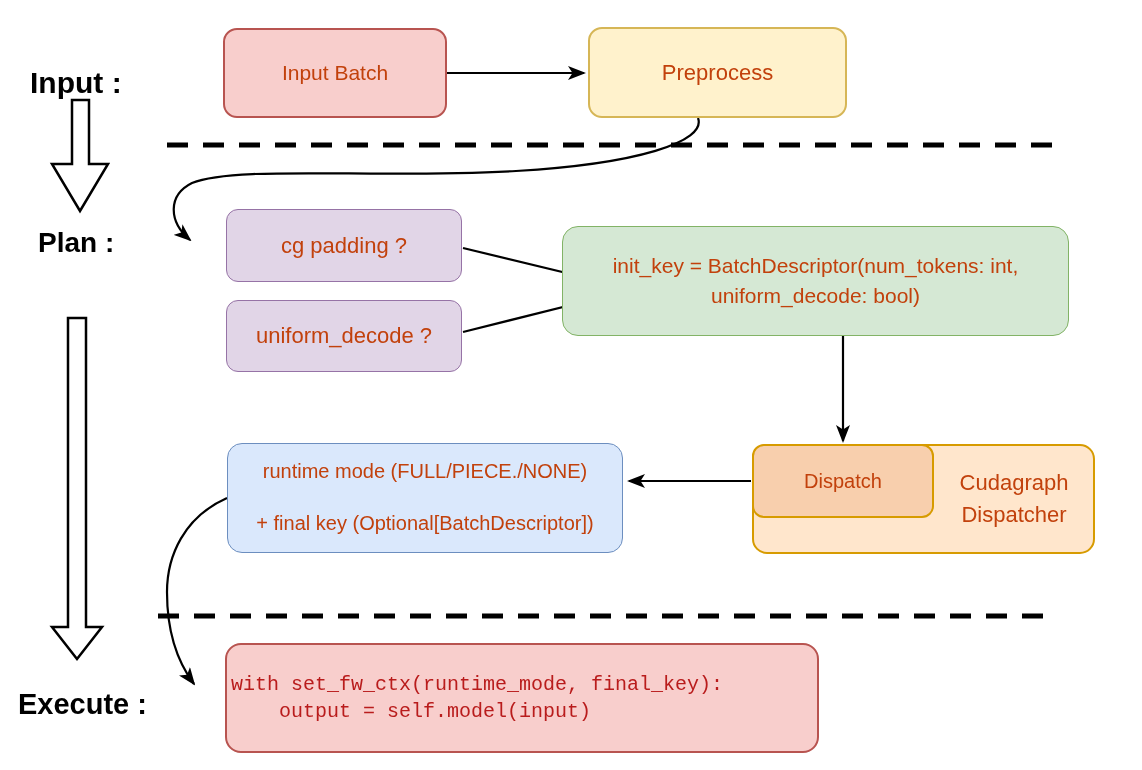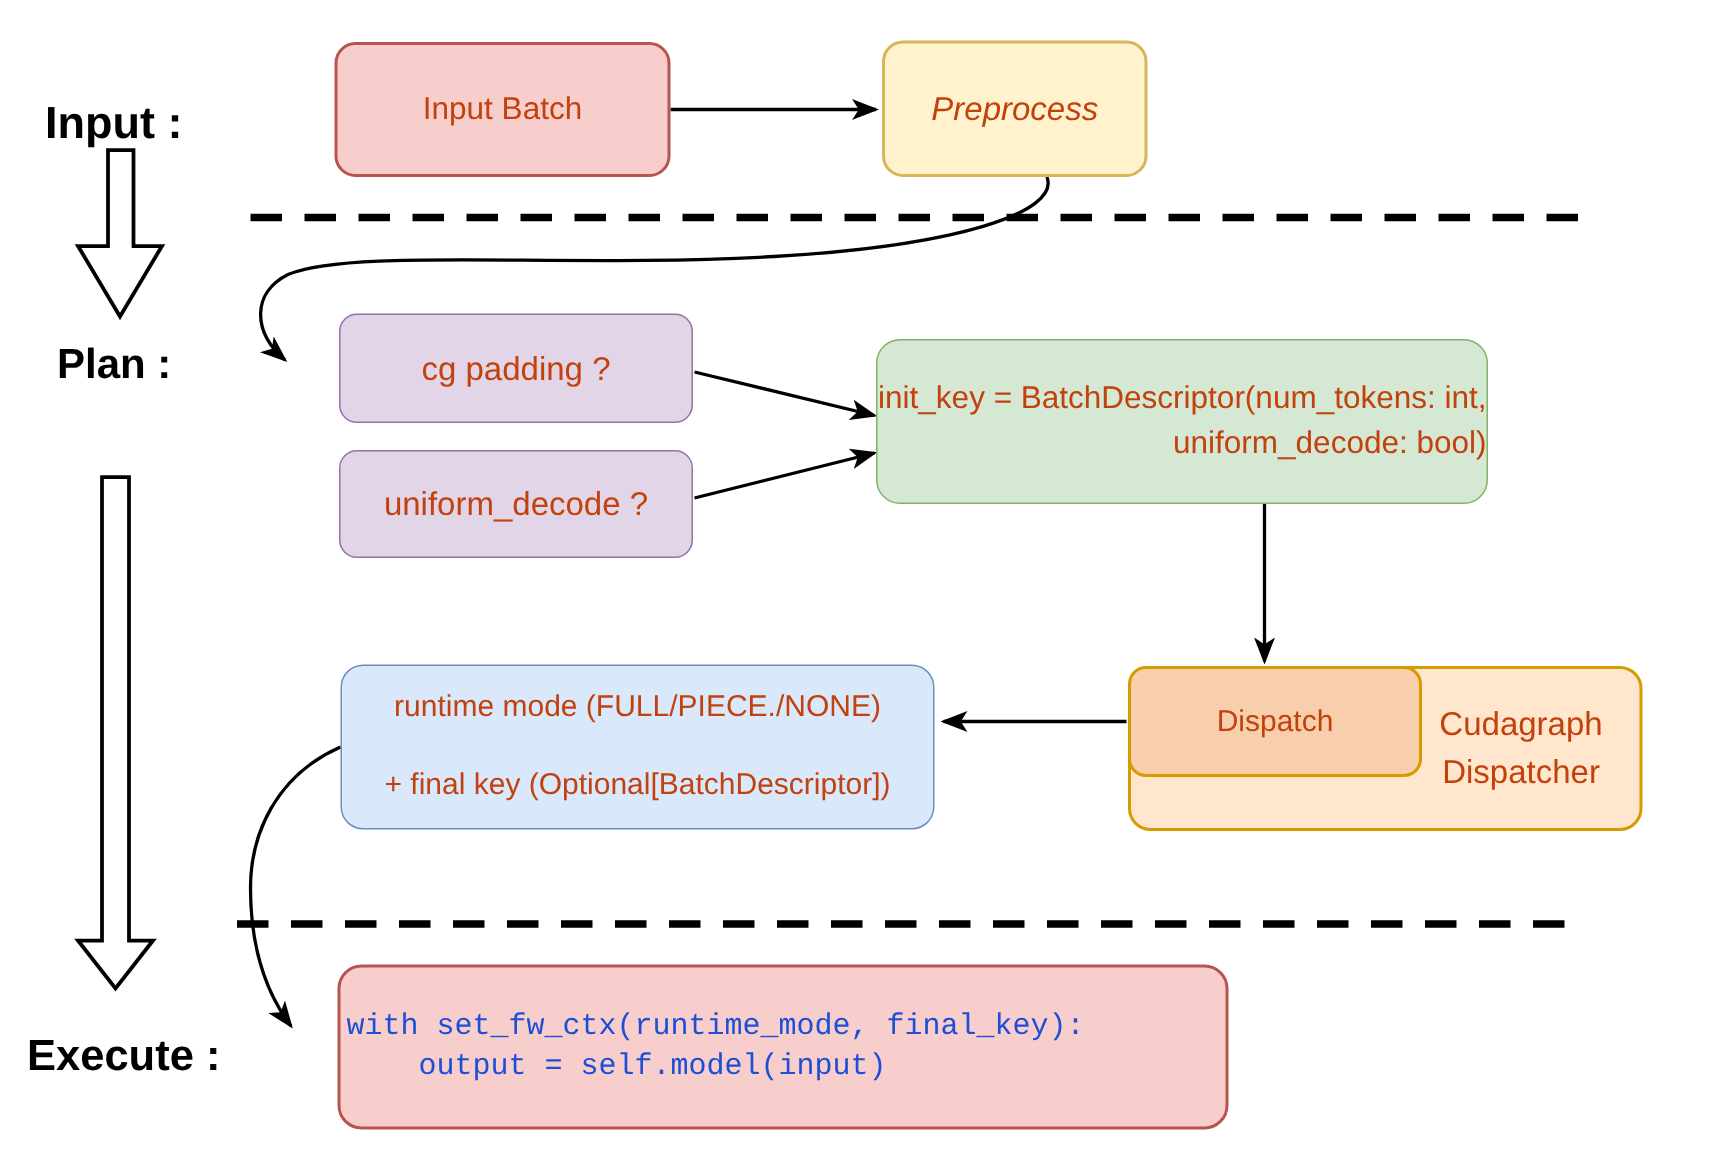--- a/index.html
+++ b/index.html
@@ -78,21 +78,21 @@
     border-radius: 12px;
     z-index: 3;
   }
   .code-box {
     background: var(--red-fill, #f8cecc);
     border: 2px solid var(--red-stroke, #b85450);
     border-radius: 16px;
     align-items: flex-start;
     text-align: right;
     font-family: "Liberation Mono", monospace;
-    color: #1d4ed8;
+    color: #b91c1c;
     padding-left: 4px;
   }
   .code-line {
     white-space: pre;
     font-size: 20px;
     line-height: 27px;
   }
   .t20 { font-size: 20px; }
   .t21 { font-size: 21px; }
   .t22 { font-size: 22px; }
@@ -125,37 +125,37 @@
     <path d="M227,498 C184,517 167,556 167,592 C167,636 179,664 194,684" fill="none" stroke="#000000" stroke-width="2.2" marker-end="url(#arrowhead)"></path>
   </svg>
 
   <div class="stage-label" style="left:30px; top:40px; font-size:30px;margin-top:26px;">Input :</div>
   <div class="stage-label" style="left:38px; top:227px; font-size:28px;">Plan :</div>
   <div class="stage-label" style="left:18px; top:688px; font-size:29px;">Execute :</div>
 
   <div class="node node-red t21" style="left:223px; top:28px; width:224px; height:90px;">
     <span>Input Batch</span>
   </div>
-  <div class="node node-yellow t22" style="left:588px; top:27px; width:177px; height:91px;font-style:italic;">
+  <div class="node node-yellow t22" style="left:588px; top:27px; width:259px; height:91px;">
     <span>Preprocess</span>
   </div>
 
   <div class="node node-purple t22" style="left:226px; top:300px; width:236px; height:72px;">
     <span>uniform_decode ?</span>
   </div>
   <div class="node node-purple t22" style="left:226px; top:209px; width:236px; height:73px;">
     <span>cg padding ?</span>
   </div>
-  <div class="node node-green t21" style="left:584px; top:226px; width:408px; height:110px; line-height:1.45;align-items:flex-end;">
+  <div class="node node-green t21" style="left:562px; top:226px; width:507px; height:110px; line-height:1.45;">
     <div>init_key = BatchDescriptor(num_tokens: int,</div>
     <div>uniform_decode: bool)</div>
   </div>
 
   <div class="node node-orange-outer" style="left:752px; top:444px; width:343px; height:110px;"></div>
-  <div class="node node-orange-inner t20" style="left:752px; top:444px; width:196px; height:74px;">
+  <div class="node node-orange-inner t20" style="left:752px; top:444px; width:182px; height:74px;">
     <span>Dispatch</span>
   </div>
   <div class="node t22" style="left:933px; top:444px; width:162px; height:110px; z-index:3; line-height:1.45;">
     <div>Cudagraph</div>
     <div>Dispatcher</div>
   </div>
 
   <div class="node node-blue t20" style="left:227px; top:443px; width:396px; height:110px; line-height:1.38;">
     <div>runtime mode (FULL/PIECE./NONE)</div>
     <div>+ final key (Optional[BatchDescriptor])</div>

